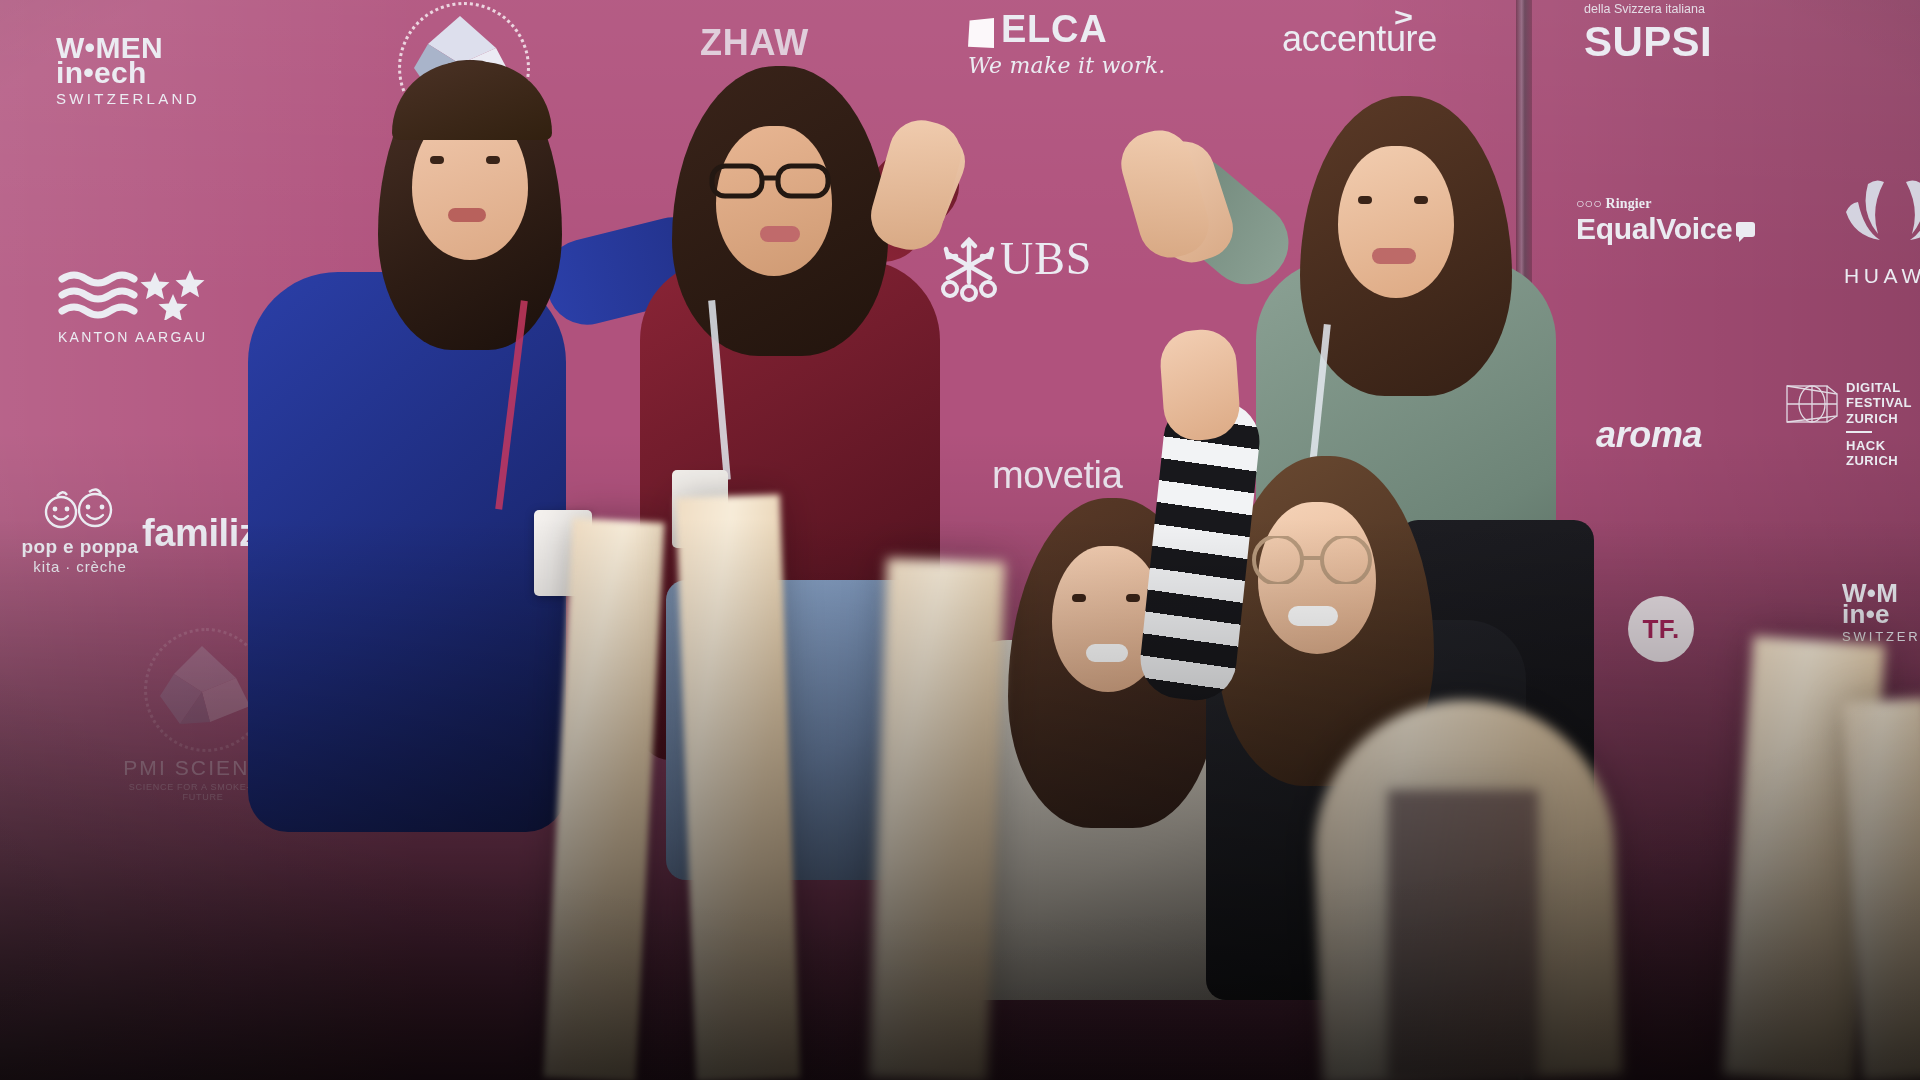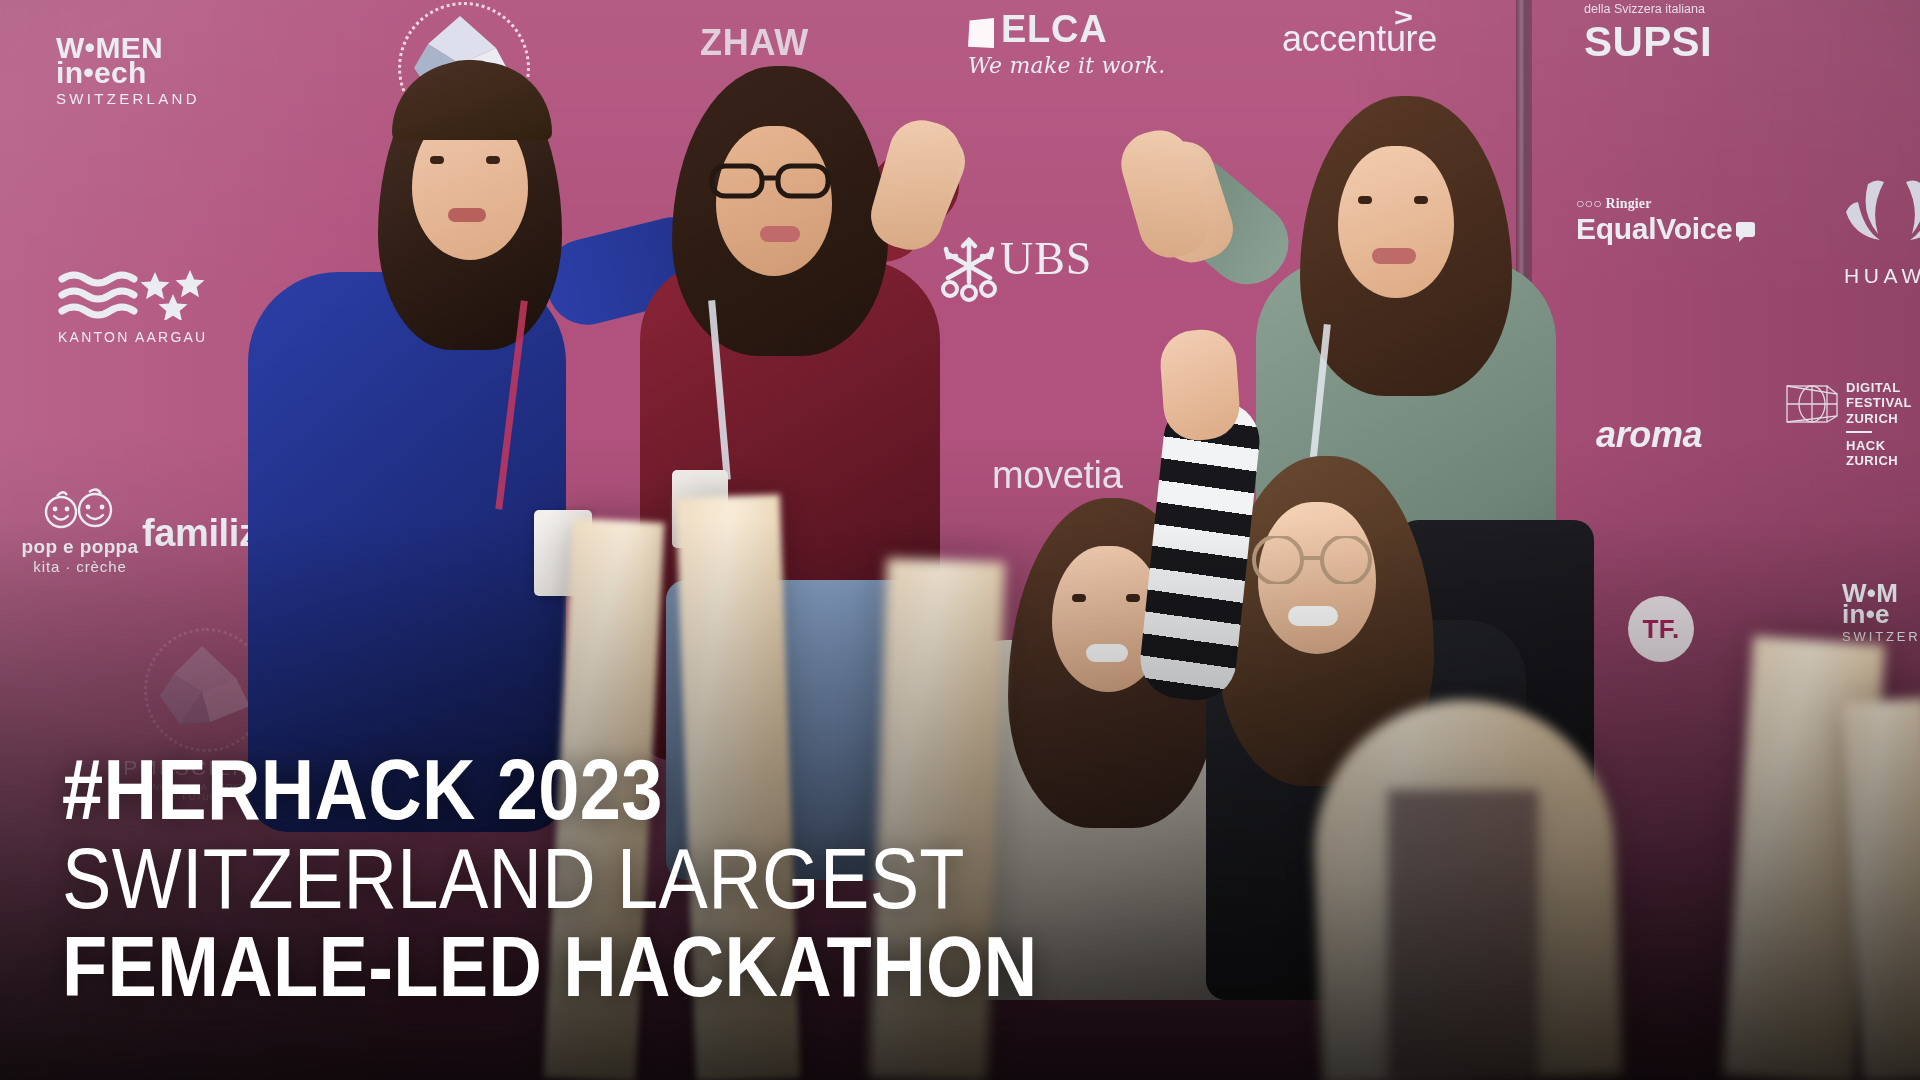--- a/index.html
+++ b/index.html
@@ -390,19 +390,14 @@
   <div class="plank blur" style="left:558px;top:520px;width:92px;height:560px;transform:rotate(3deg);"></div>
   <div class="plank blur" style="left:686px;top:496px;width:104px;height:584px;transform:rotate(-2deg);"></div>
   <div class="plank blur2" style="left:878px;top:560px;width:118px;height:520px;transform:rotate(2deg);"></div>
   <div class="plank blur2" style="left:1316px;top:700px;width:300px;height:380px;border-radius:150px 150px 0 0;transform:rotate(-2deg);"></div>
   <div class="plank blur2" style="left:1388px;top:790px;width:150px;height:290px;background:linear-gradient(100deg,#2a1622,#3b2030);opacity:.55;"></div>
   <div class="plank blur2" style="left:1738px;top:640px;width:132px;height:440px;transform:rotate(4deg);"></div>
   <div class="plank blur2" style="left:1852px;top:700px;width:86px;height:380px;transform:rotate(-3deg);"></div>
 
   <div class="vignette"></div>
 
-  <div class="headline">
-    <span class="ln ln1">#HERHACK 2023</span>
-    <span class="ln ln2">SWITZERLAND LARGEST</span>
-    <span class="ln ln3">FEMALE-LED HACKATHON</span>
-  </div>
 
 </div>
 
 </body></html>

